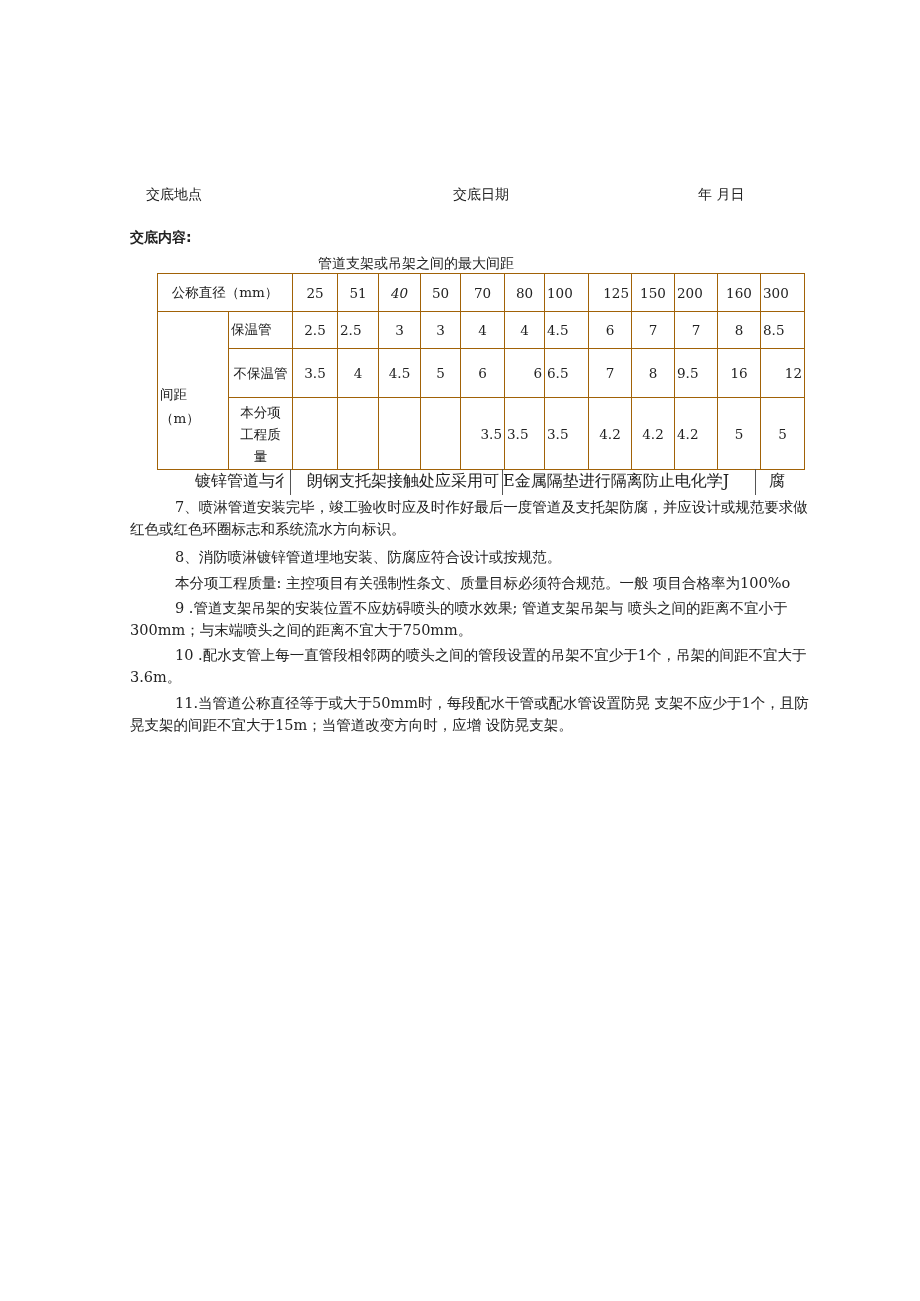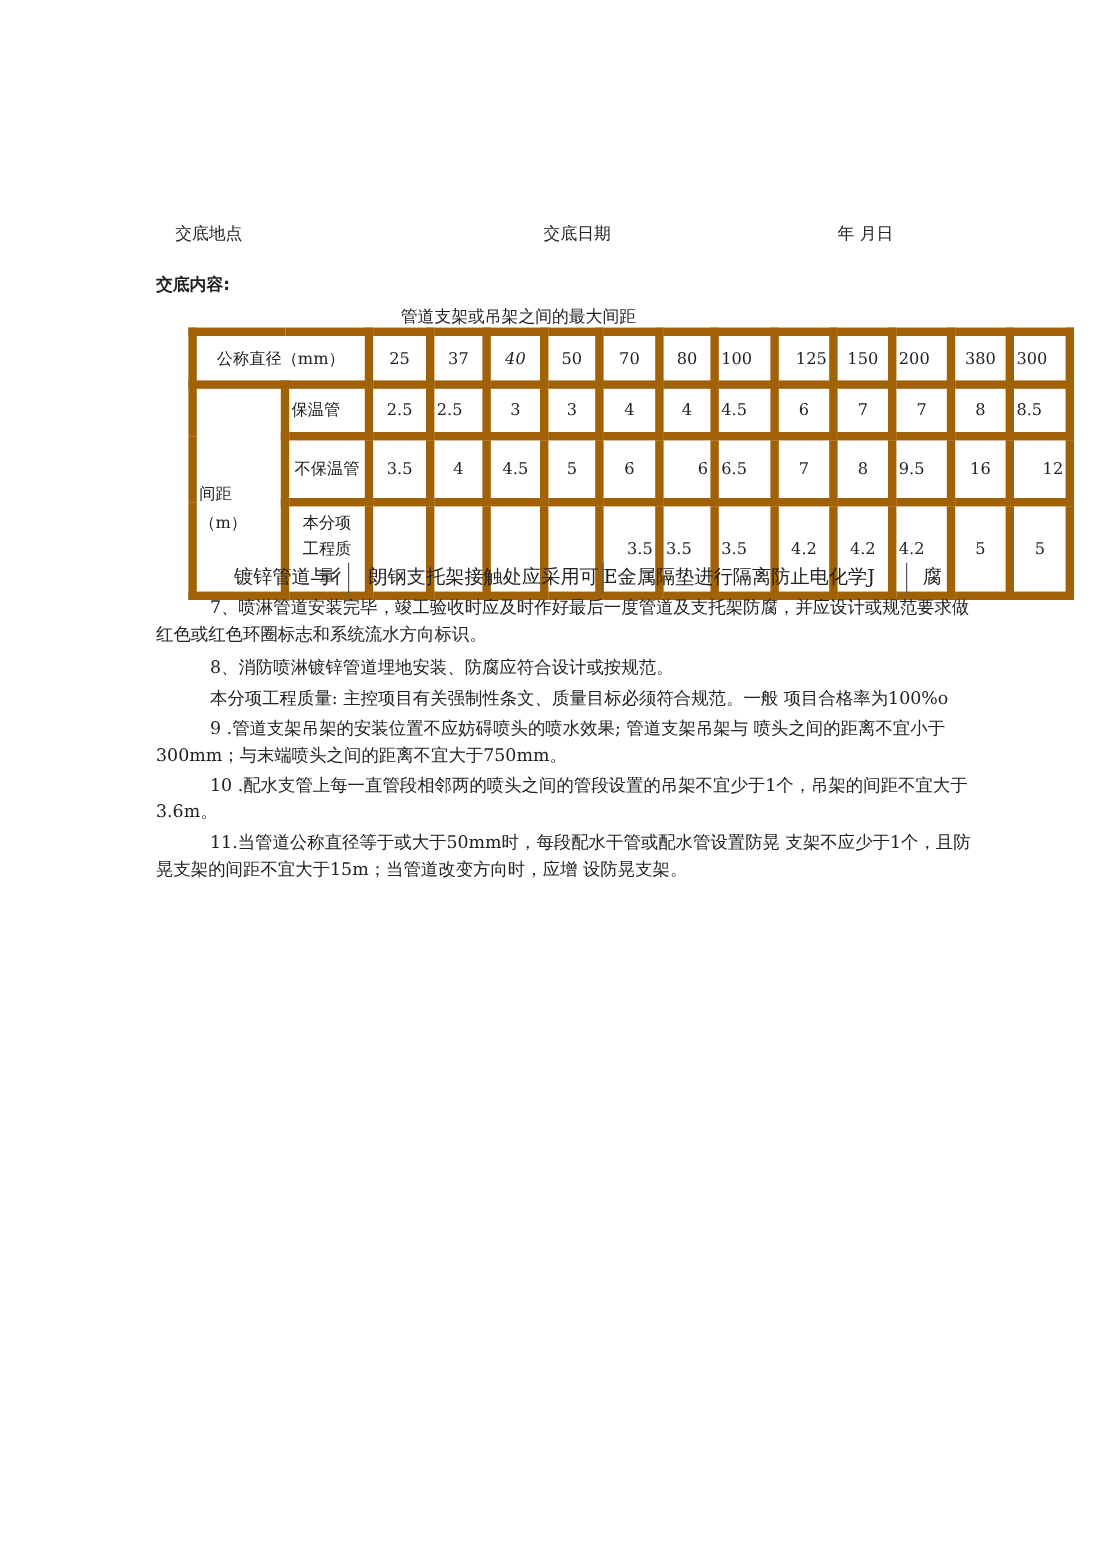--- a/index.html
+++ b/index.html
@@ -4,58 +4,58 @@
 <style>
   html, body { margin:0; padding:0; background:#ffffff; }
   body { width:920px; height:1301px; position:relative; overflow:hidden;
          font-family:"DejaVu Serif","Liberation Serif",serif; color:#222; }
   .abs { position:absolute; white-space:nowrap; }
   .hdr { font-size:14px; top:186px; }
   .bold { font-weight:bold; font-family:"DejaVu Sans","Liberation Sans",sans-serif; font-size:14px; }
   .ttl { font-size:14px; }
   table.spec { position:absolute; left:157px; top:273px; border-collapse:collapse;
                font-size:13.5px; font-family:"DejaVu Serif","Liberation Serif",serif; }
-  table.spec td { border:7px solid #a16207; padding:0; text-align:center; vertical-align:middle; color:#222; }
+  table.spec td { border:1px solid #a16207; padding:0; text-align:center; vertical-align:middle; color:#222; }
   td.la { text-align:left !important; padding-left:2px !important; }
   td.ra { text-align:right !important; padding-right:2px !important; }
   .row-h td { height:37px; }
   .row-1 td { height:36px; }
   .row-2 td { height:48px; line-height:20px; }
   .row-3 td { height:71px; line-height:22px; }
   .note-row { position:absolute; top:469px; left:157px; height:26px; width:641px; font-size:16px; }
   .note-row .seg { position:absolute; top:2px; white-space:nowrap; }
   .vline { position:absolute; top:0; width:1px; height:26px; background:#555; }
   p.para { position:absolute; margin:0; font-size:14.5px; line-height:22px; left:130px; width:680px; }
 </style>
 </head>
 <body>
 
 <div class="abs hdr" style="left:146px;">交底地点</div>
 <div class="abs hdr" style="left:453px;">交底日期</div>
 <div class="abs hdr" style="left:698px;">年  月日</div>
 
 <div class="abs bold" style="left:130px; top:229px;">交底内容:</div>
 
-<div class="abs ttl" style="left:334px; top:255px;">管道支架或吊架之间的最大间距</div>
+<div class="abs ttl" style="left:318px; top:255px;">管道支架或吊架之间的最大间距</div>
 
 <table class="spec">
   <tbody>
       <tr class="row-h">
     <td colspan="2" style="width:131px;">公称直径（mm）</td>
     <td style="width:44px;">25</td>
-    <td style="width:40px;">37</td>
+    <td style="width:40px;">51</td>
     <td style="width:41px;font-style:italic;">40</td>
     <td style="width:39px;">50</td>
     <td style="width:43px;">70</td>
     <td style="width:39px;">80</td>
     <td class="la" style="width:41px;margin-left:41px;">100</td>
     <td class="ra" style="width:40px;">125</td>
     <td style="width:42px;">150</td>
     <td class="la" style="width:40px;">200</td>
-    <td style="width:42px;">380</td>
+    <td style="width:42px;">160</td>
     <td class="la" style="width:41px;">300</td>
   </tr>
   <tr class="row-1">
     <td rowspan="3" class="la" style="width:68px; white-space:normal; line-height:24px; padding-top:30px;">间距  （m）</td>
     <td class="la" style="width:61px;">保温管</td>
     <td>2.5</td>
     <td class="la">2.5</td>
     <td>3</td>
     <td>3</td>
     <td>4</td>

